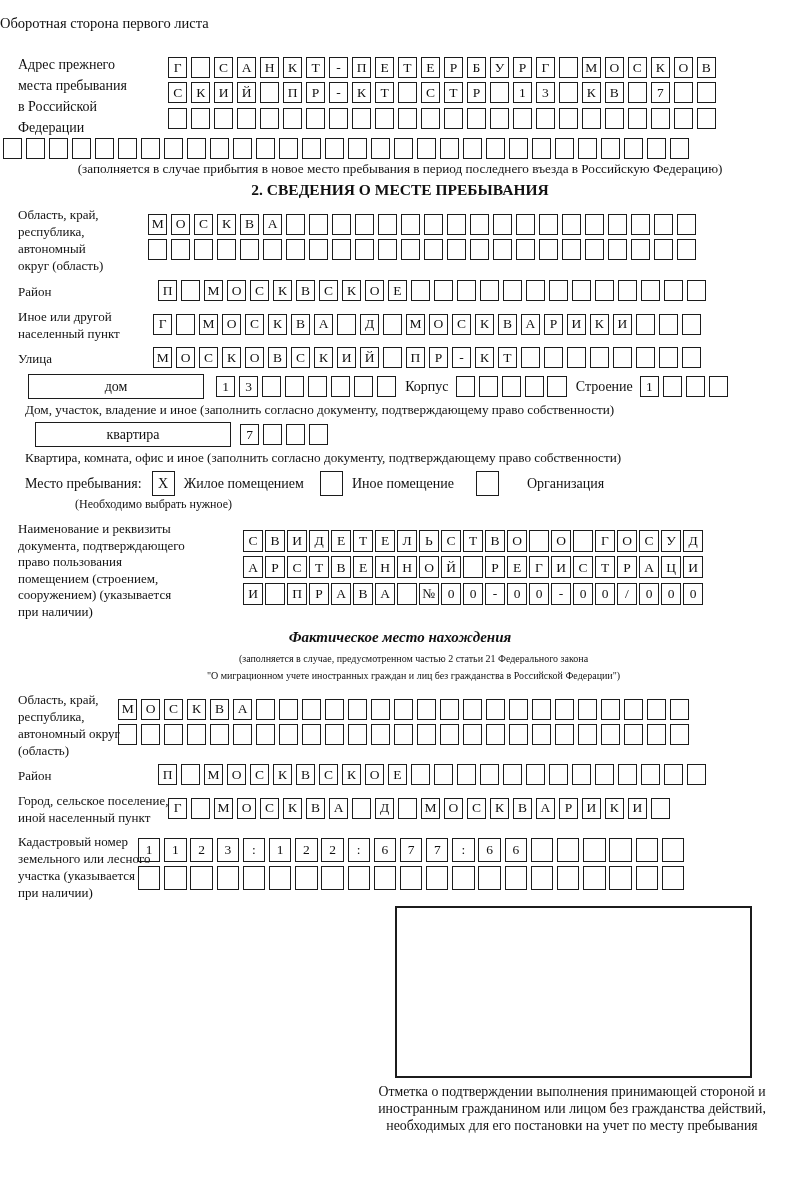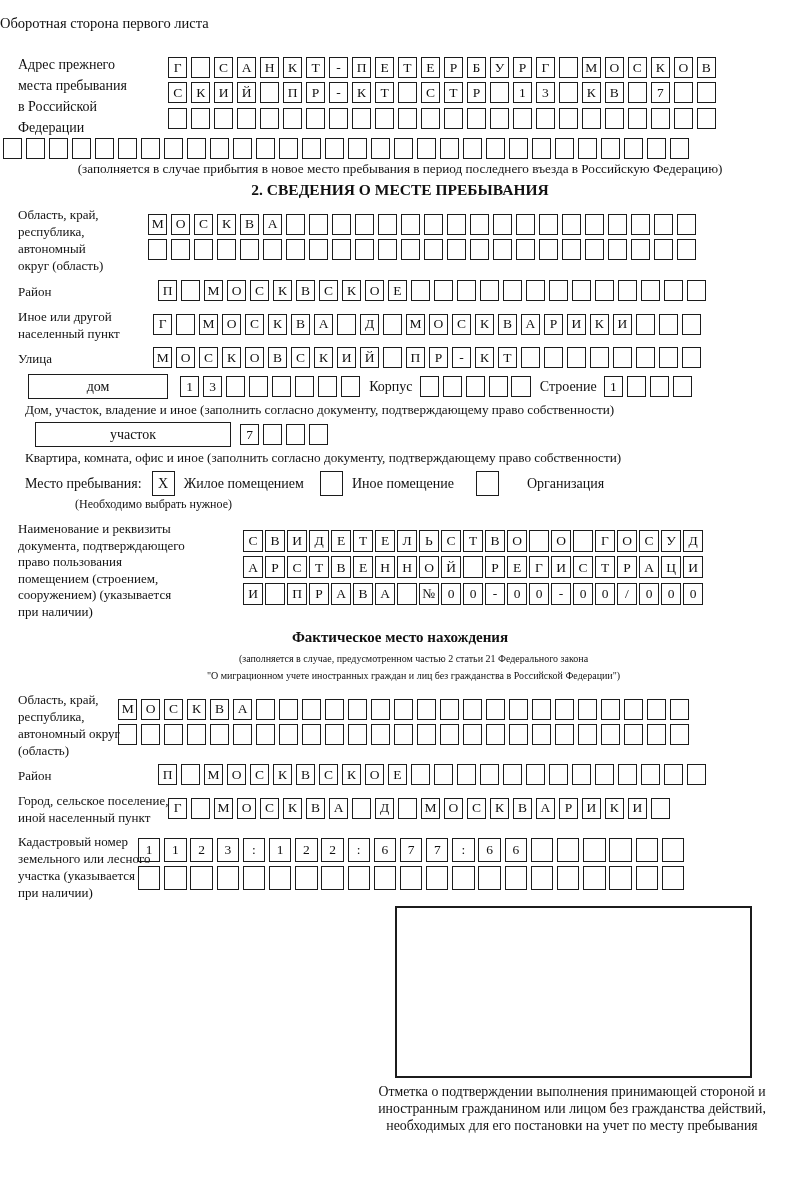--- a/index.html
+++ b/index.html
@@ -36,33 +36,33 @@
   .prev-block .lab { font-size: 14px; line-height: 21px; width: 150px; }
   .w130 { width: 130px; } .w140 { width: 140px; } .w135 { width: 135px; }
   .w225 { width: 225px; } .w100 { width: 100px; } .w150 { width: 150px; }
   .w120 { width: 120px; }
 
   .fullrow { margin: 0 0 2px 3px; }
   .caption { font-size: 13.2px; }
   .caption.center { text-align: center; }
   .caption.left { margin-left: 25px; }
   .sec-title { text-align: center; font-weight: bold; font-size: 15.5px; margin: 4px 0 5px 0; }
-  .sub-title { text-align: center; font-weight: bold; font-size: 15px; margin: 9px 0 4px 0; }
+  .sub-title { text-align: center; font-weight: bold; font-size: 15px; margin: 9px 0 4px 0; font-style: italic; }
   .note-line { text-align: center; font-size: 10px; line-height: 17px; padding-left: 27px; }
 
   .mt5 { margin-top: 5px; } .mt6 { margin-top: 6px; }
   .mb0 { margin-bottom: 0; }
 
   .house-row { display: flex; align-items: center; margin: 6px 0 3px 28px; }
   .widebox {
     border: 1.6px solid #1c1c1c; height: 25px;
     display: flex; align-items: center; justify-content: center;
     font-size: 14px;
   }
-  .widebox.dom { width: 140px; margin-right: 12px; }
+  .widebox.dom { width: 176px; margin-right: 12px; }
   .widebox.kv  { width: 196px; margin-right: 9px; }
   .small-lab { font-size: 14px; margin: 0 7px 0 9px; }
   .kv-row { display: flex; align-items: center; margin: 4px 0 3px 35px; }
 
   .stay-row { display: flex; align-items: center; margin: 5px 0 1px 25px; font-size: 14px; }
   .cb {
     width: 23px; height: 25px; border: 1.6px solid #1c1c1c;
     display: flex; align-items: center; justify-content: center;
     font-size: 14px; flex: 0 0 auto;
   }
@@ -386,21 +386,21 @@
   <div class="boxrow inline">
       <div class="bx">1</div>
       <div class="bx"></div>
       <div class="bx"></div>
       <div class="bx"></div>
     </div>
 </div>
 <div class="caption left">Дом, участок, владение и иное (заполнить согласно документу, подтверждающему право собственности)</div>
 
 <div class="kv-row">
-  <div class="widebox kv">участок</div>
+  <div class="widebox kv">квартира</div>
   <div class="boxrow inline">
       <div class="bx">7</div>
       <div class="bx"></div>
       <div class="bx"></div>
       <div class="bx"></div>
     </div>
 </div>
 <div class="caption left">Квартира, комната, офис и иное (заполнить согласно документу, подтверждающему право собственности)</div>
 
 <div class="stay-row">

